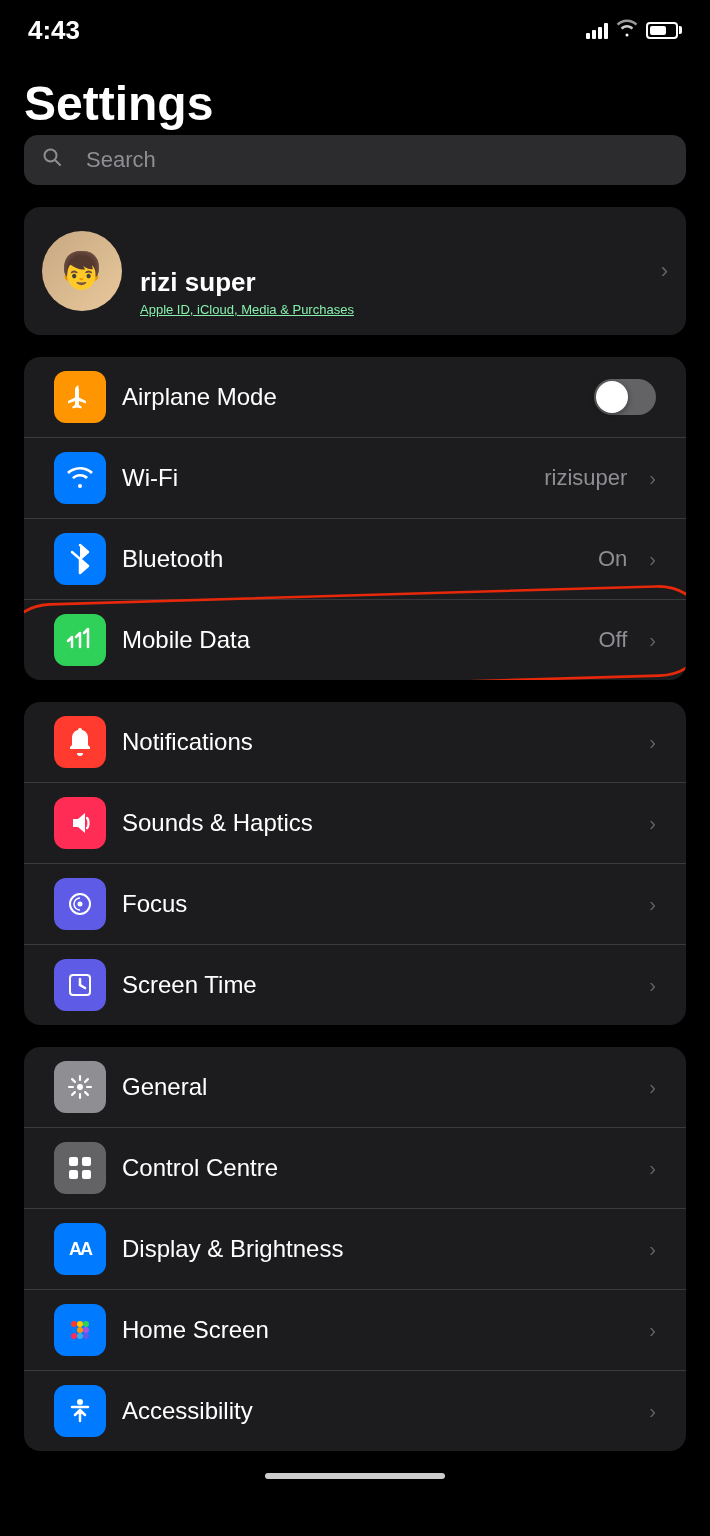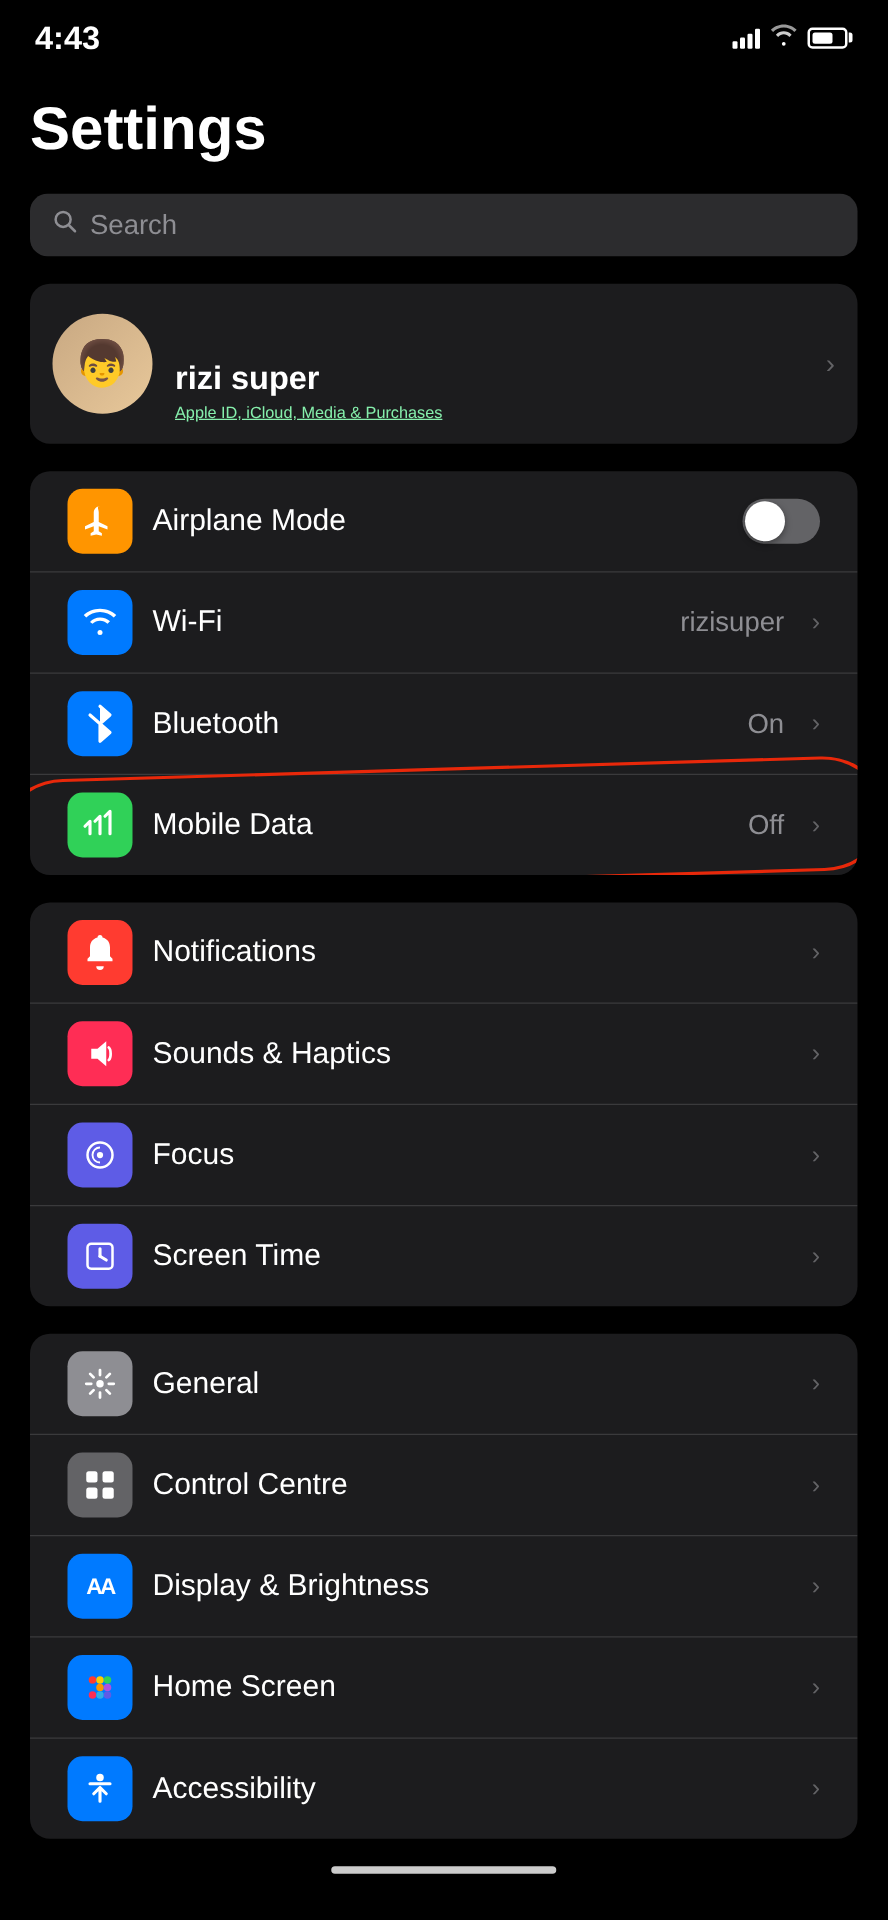--- a/index.html
+++ b/index.html
@@ -84,31 +84,31 @@
     }
 
     .page-content {
       padding: 10px 24px 0 24px;
     }
 
     .page-title {
       font-size: 48px;
       font-weight: 800;
       color: #fff;
-      margin-bottom: 24px;
+      margin-bottom: 4px;
       margin-top: 14px;
     }
 
     .search-bar {
       background: #2c2c2e;
       border-radius: 14px;
       display: flex;
       align-items: flex-start;
       padding: 12px 18px;
-      gap: 10px;
+      gap: 24px;
       margin-bottom: 22px;
     }
 
     .search-icon-wrap {
       color: #8e8e93;
       font-size: 20px;
     }
 
     .search-placeholder {
       color: #8e8e93;
@@ -255,21 +255,21 @@
     .icon-airplane { background: #ff9500; }
     .icon-wifi { background: #007aff; }
     .icon-bluetooth { background: #007aff; }
     .icon-mobiledata { background: #30d158; }
     .icon-notifications { background: #ff3b30; }
     .icon-sounds { background: #ff2d55; }
     .icon-focus { background: #5e5ce6; }
     .icon-screentime { background: #5e5ce6; }
     .icon-general { background: #8e8e93; }
     .icon-control { background: #636366; }
-    .icon-display { background: #007aff; }
+    .icon-display { background: #007aff; border-radius: 11px; }
     .icon-homescreen { background: #007aff; }
     .icon-accessibility { background: #007aff; }
 
     .home-indicator {
       width: 180px;
       height: 6px;
       background: #fff;
       border-radius: 3px;
       margin: 12px auto 8px auto;
       opacity: 0.8;

